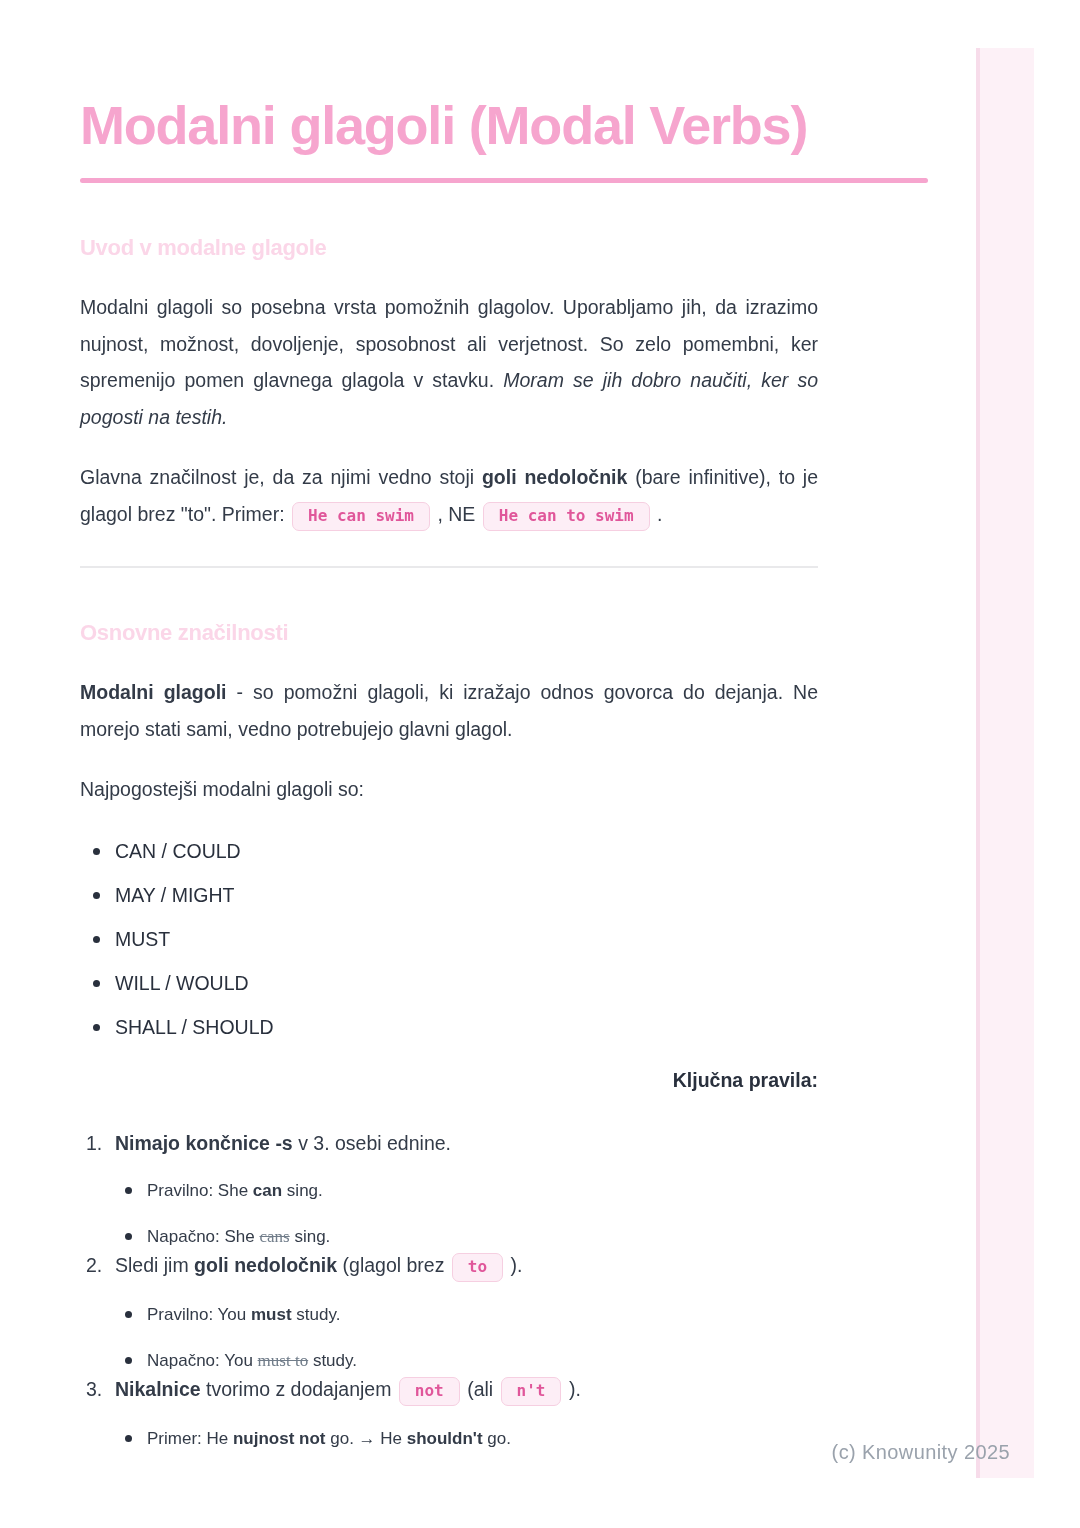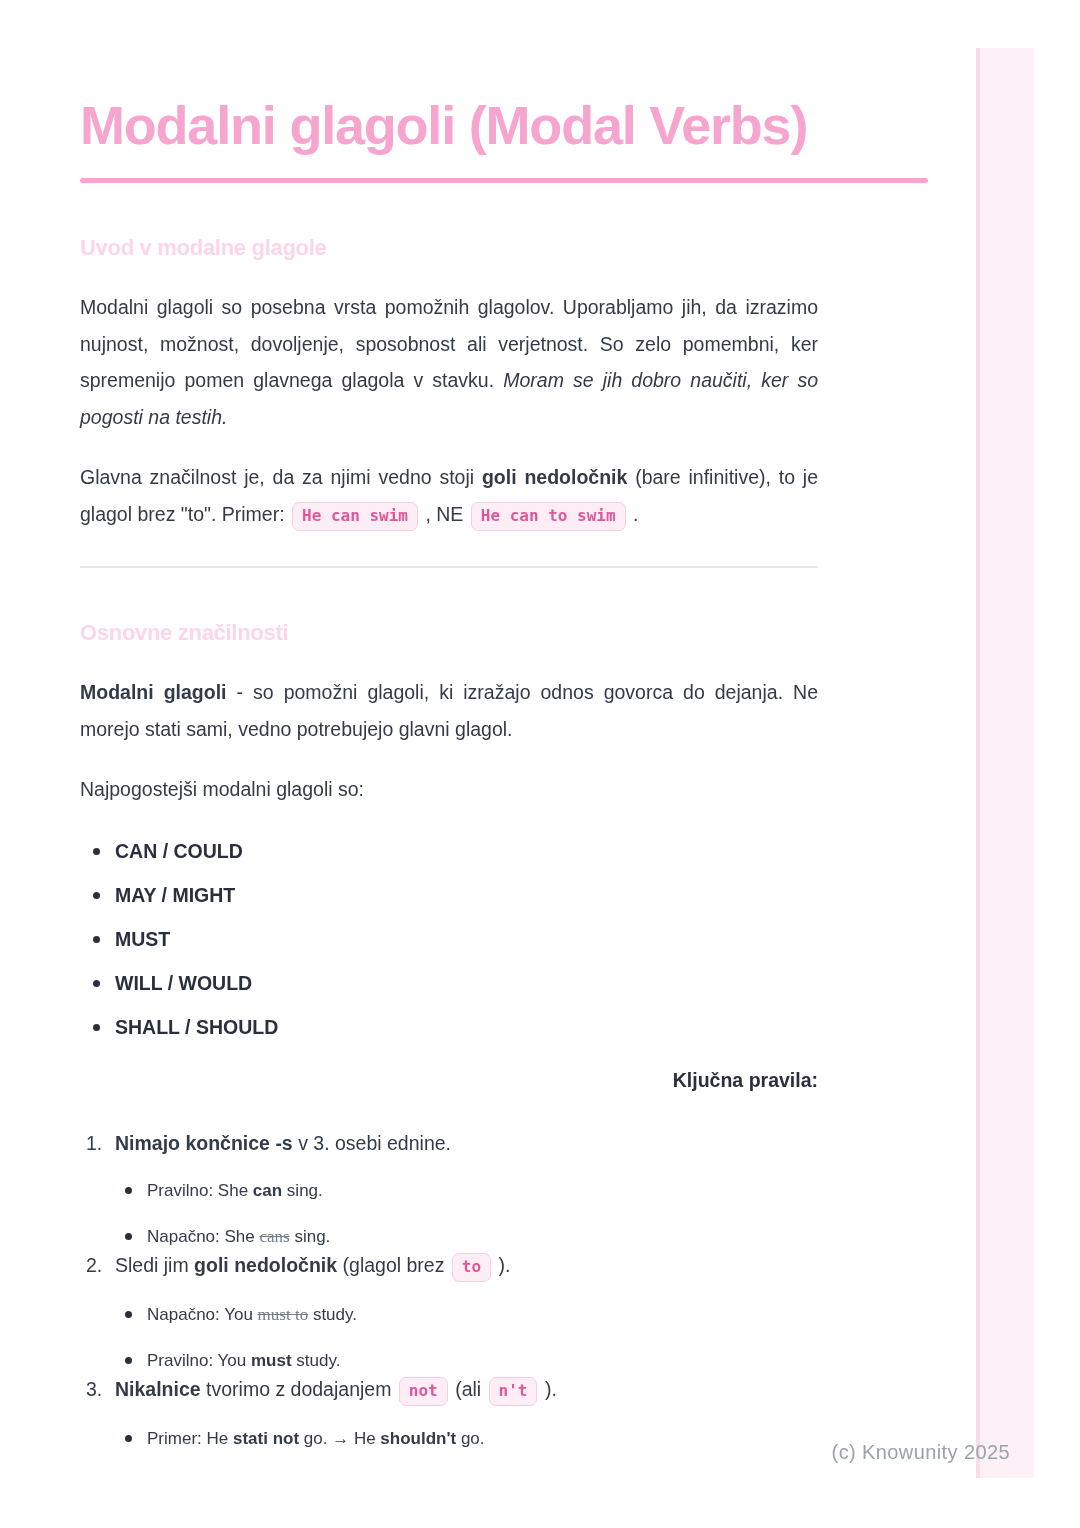--- a/index.html
+++ b/index.html
@@ -31,26 +31,26 @@
   p.just{text-align:justify;}
   .divider{margin-top:34px; border:none; border-top:2px solid var(--divider_gray); width:738px;}
   .s-n{font-style:normal;}
   .s-b{font-weight:700;}
   .s-i{font-style:italic;}
   .s-x{color:var(--strike_gray); text-decoration:line-through;font-family:Liberation Serif, serif;}
   .s-c{
     display:inline-block; font-family:"DejaVu Sans Mono","Liberation Mono",monospace;
     font-size:16px; font-weight:700; line-height:1; color:var(--code_text);
     background:var(--code_bg); border:1.5px solid var(--code_border);
-    border-radius:7px; padding:5px 9px 6px; margin:0 2px; white-space:nowrap;
+    border-radius:7px; padding:5px 15px 6px; margin:0 2px; white-space:nowrap;
   }
   ul.modal{margin-top:33px; list-style:none;}
   ul.modal li{
     position:relative; padding-left:35px; margin-top:23px;
-    font-size:19.5px; line-height:21px; font-weight:700; color:var(--list_text);
+    font-size:19.5px; line-height:21px; font-weight:400; color:var(--list_text);
   }
   ul.modal li:first-child{margin-top:0;}
   ul.modal li::before{
     content:""; position:absolute; left:13px; top:7px; width:7px; height:7px;
     border-radius:50%; background:var(--list_text);
   }
   p.bold{font-weight:700; color:var(--list_text);text-align:right;}
   ol.rules{margin-top:30px; list-style:none; counter-reset:rn;}
   ol.rules > li{position:relative; padding-left:35px; font-size:19.5px; line-height:30px;}
   ol.rules > li::before{
@@ -106,28 +106,28 @@
         <li>
           <span class="rule-lead"><span class="s-b">Nimajo končnice -s</span><span class="s-n"> v 3. osebi ednine.</span></span>
           <ul class="sub">
             <li><span><span class="s-n">Pravilno: She </span><span class="s-b">can</span><span class="s-n"> sing.</span></span></li>
             <li><span><span class="s-n">Napačno: She </span><span class="s-x">cans</span><span class="s-n"> sing.</span></span></li>
           </ul>
         </li>
         <li>
           <span class="rule-lead"><span class="s-n">Sledi jim </span><span class="s-b">goli nedoločnik</span><span class="s-n"> (glagol brez </span><span class="s-c">to</span><span class="s-n"> ).</span></span>
           <ul class="sub">
+            <li><span><span class="s-n">Pravilno: You </span><span class="s-b">must</span><span class="s-n"> study.</span></span></li>
             <li><span><span class="s-n">Napačno: You </span><span class="s-x">must to</span><span class="s-n"> study.</span></span></li>
-            <li><span><span class="s-n">Pravilno: You </span><span class="s-b">must</span><span class="s-n"> study.</span></span></li>
           </ul>
         </li>
         <li>
           <span class="rule-lead"><span class="s-b">Nikalnice</span><span class="s-n"> tvorimo z dodajanjem </span><span class="s-c">not</span><span class="s-n"> (ali </span><span class="s-c">n't</span><span class="s-n"> ).</span></span>
           <ul class="sub">
-            <li><span><span class="s-n">Primer: He </span><span class="s-b">stati not</span><span class="s-n"> go. → He </span><span class="s-b">shouldn't</span><span class="s-n"> go.</span></span></li>
+            <li><span><span class="s-n">Primer: He </span><span class="s-b">nujnost not</span><span class="s-n"> go. → He </span><span class="s-b">shouldn't</span><span class="s-n"> go.</span></span></li>
           </ul>
         </li>
       </ol>
     </section>
 
   </div>
 </main>
 
 <div class="footer">(c) Knowunity 2025</div>
 

